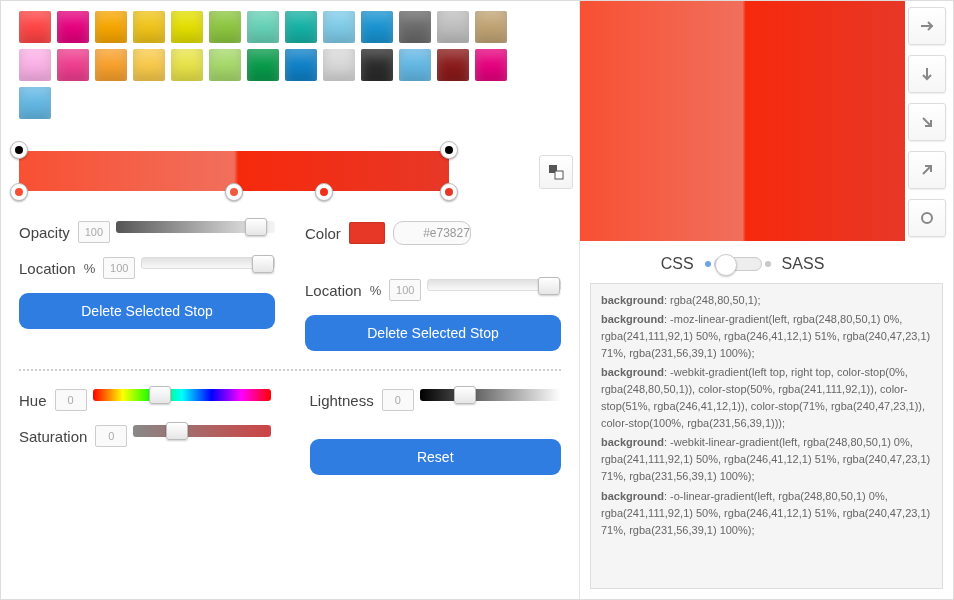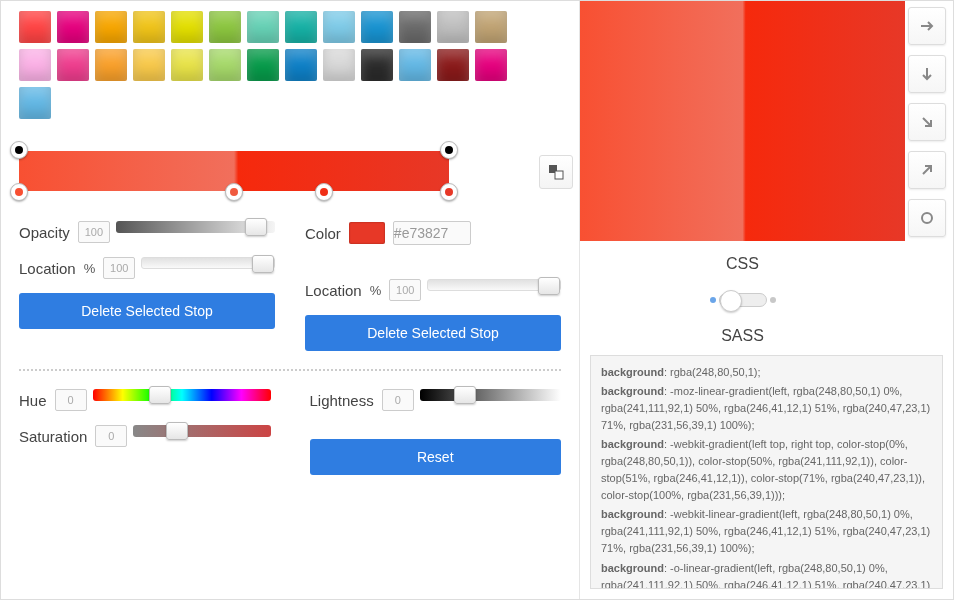--- a/index.html
+++ b/index.html
@@ -17,32 +17,32 @@
 .gh .dot { width:8px; height:8px; border-radius:50%; }
 .gh.top { top: -10px; }
 .gh.bot { bottom: -10px; }
 .orient-btn { position:absolute; right:-54px; top:4px; width:34px; height:34px; border:1px solid #ddd; background:linear-gradient(#fff,#f4f4f4); border-radius:3px; display:flex; align-items:center; justify-content:center; cursor:pointer; }
 .controls { display:flex; gap:30px; padding: 20px 0 18px 0; border-bottom: 2px dotted #ccc; }
 .col { flex:1; display:flex; flex-direction:column; gap:14px; }
 .ctrl { display:flex; flex-direction:row; gap:6px; }
 .ctrl .head { display:flex; align-items:center; gap:8px; }
 .ctrl label { font-size:15px; color:#444; flex:1; }
 .numbox { width:32px; height:22px; border:1px solid #ccc; background:#fafafa; color:#aaa; font-size:11px; text-align:center; line-height:20px; border-radius:2px; }
-.txtbox { width:78px; height:24px; border:1px solid #ccc; background:#fafafa; color:#999; font-size:14px; text-align:left; line-height:22px; border-radius:2px; }
+.txtbox { width:78px; height:24px; border:1px solid #ccc; background:#fafafa; color:#999; font-size:12px; text-align:right; line-height:22px; border-radius:10px; }
 .colorchip { width:36px; height:22px; background:#e73827; border-radius:2px; box-shadow:inset 0 0 2px rgba(0,0,0,.4); }
 .slider { width:100%; height:12px; border-radius:3px; position:relative; }
 .thumb { position:absolute; top:-3px; width:22px; height:18px; background:linear-gradient(#fff,#e6e6e6); border:1px solid #bbb; border-radius:3px; box-shadow:0 1px 2px rgba(0,0,0,.2); }
 .slider.grey { background:linear-gradient(#e1e1e1,#f9f9f9); border:1px solid #ddd; }
 .slider.opacity { background:linear-gradient(to right,#555,#f5f5f5); }
 .slider.hue { background:linear-gradient(to right,#f00,#ff0,#0f0,#0ff,#00f,#f0f,#f00); }
 .slider.sat { background:linear-gradient(to right,#888,#c44); }
 .slider.light { background:linear-gradient(to right,#000,#fff); }
-.btn { background:#2f7de1; color:#fff; border:none; border-radius:3px; height:36px; font-size:14px; cursor:pointer; }
+.btn { background:#2f7de1; color:#fff; border:none; border-radius:9px; height:36px; font-size:14px; cursor:pointer; }
 .preview { height:240px; background:linear-gradient(to right, rgba(248,80,50,1) 0%, rgba(241,111,92,1) 50%, rgba(246,41,12,1) 51%, rgba(240,47,23,1) 71%, rgba(231,56,39,1) 100%); }
-.tabs { display:flex; align-items:center; justify-content:center; gap:20px; padding:14px 0 10px 0; font-size:16px; color:#444;flex-direction:column; }
+.tabs { display:flex; align-items:center; justify-content:center; gap:20px; padding:14px 0 10px 0; font-size:16px; color:#444; }
 .toggle { width:48px; height:14px; background:#eee; border:1px solid #ccc; border-radius:8px; position:relative; }
 .toggle .knob { position:absolute; left:0; top:-4px; width:22px; height:22px; background:#fff; border:1px solid #ccc; border-radius:50%; box-shadow:0 1px 2px rgba(0,0,0,.2); }
 .toggle .dotL,.toggle .dotR { position:absolute; top:3px; width:6px; height:6px; border-radius:50%; background:#c8c8c8; }
 .toggle .dotL { left:-10px; background:#6aa5e9; }
 .toggle .dotR { right:-10px; }
 .codearea { flex:1; margin:0 10px 10px 10px; border:1px solid #ddd; background:#f5f5f5; padding:8px 10px; font-size:11px; color:#666; line-height:1.55; overflow-y:scroll; font-family:"Segoe UI",Arial,sans-serif; }
 .codearea p { margin-bottom:2px; word-break:break-word; }
 .adjust { display:flex; gap:39px; padding:18px 0 0 0; }
 </style>
 </head>

